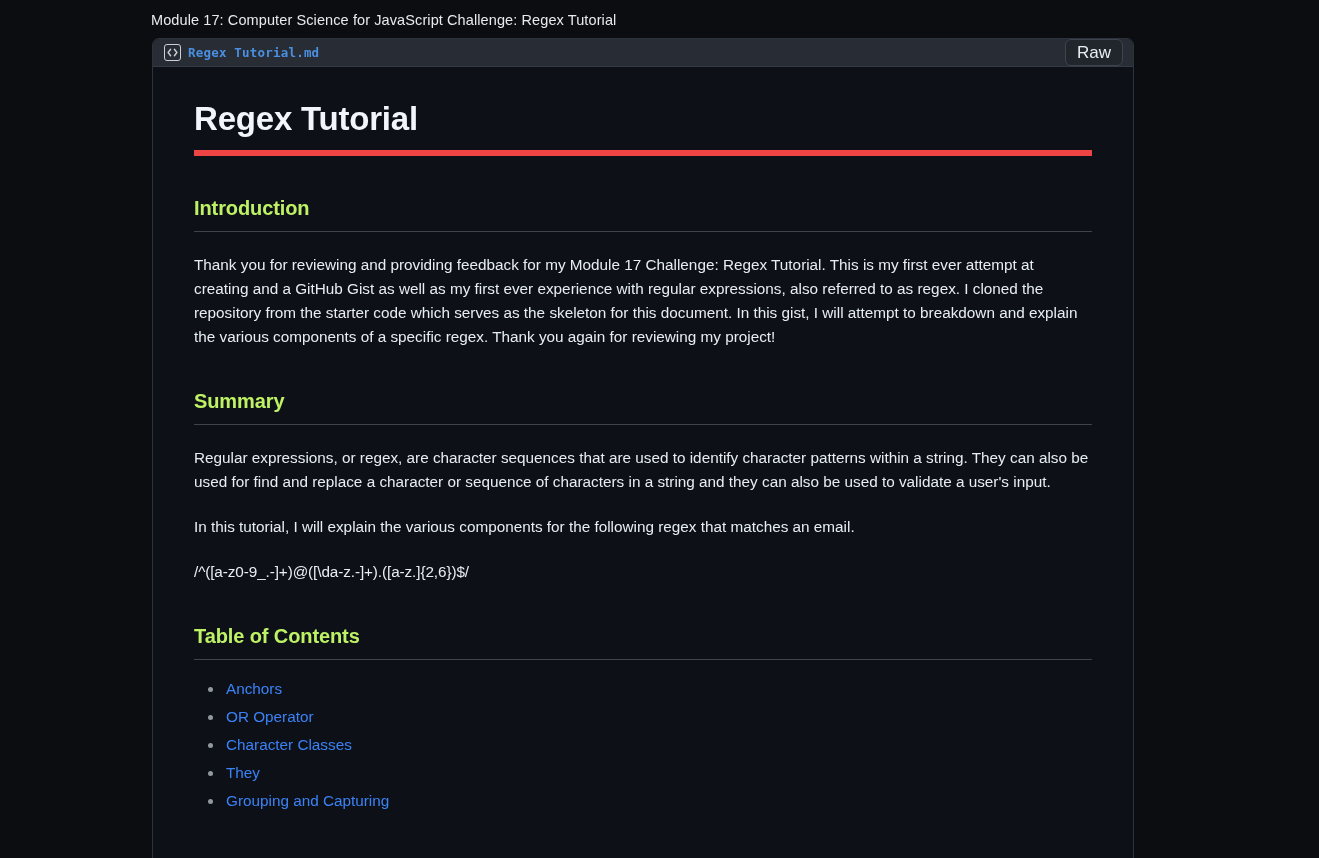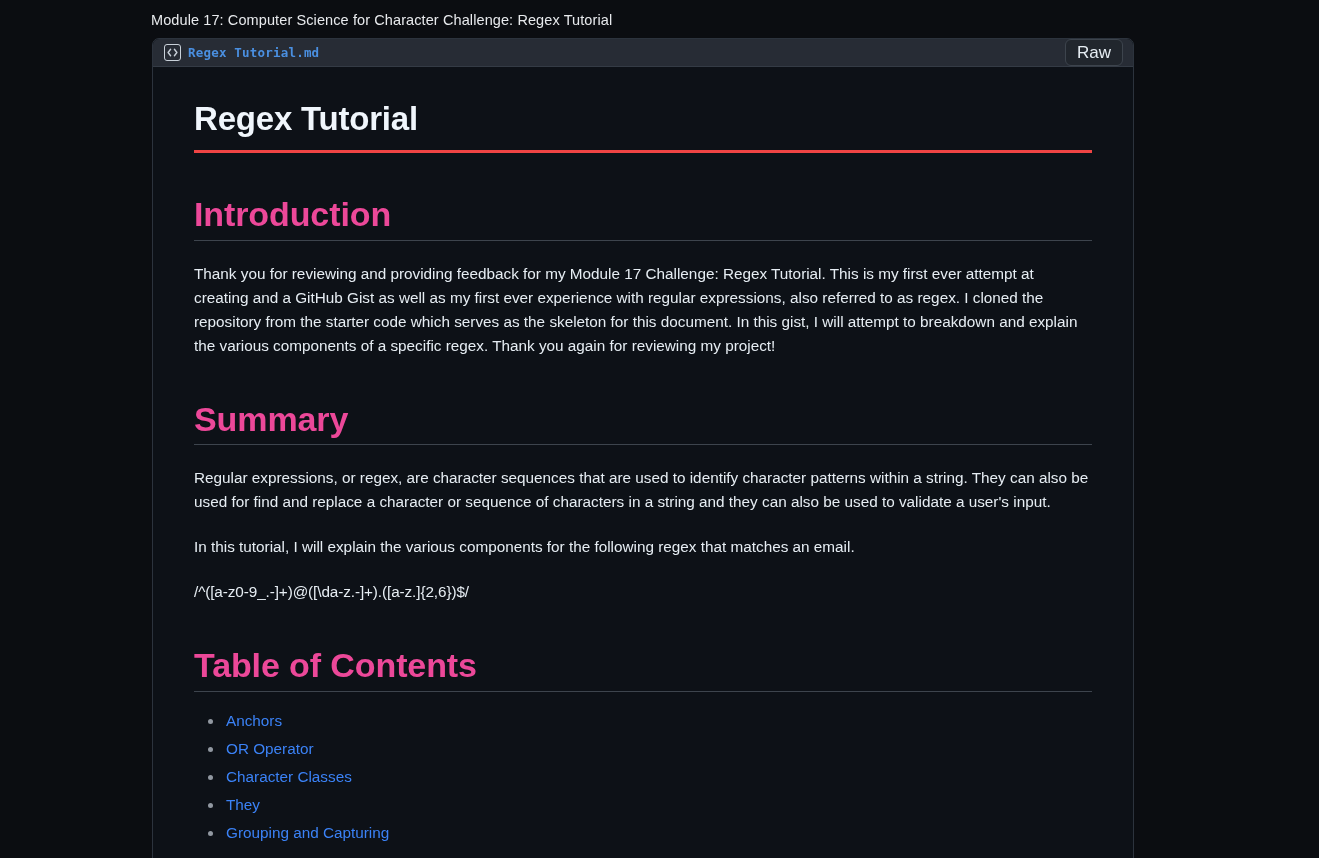--- a/index.html
+++ b/index.html
@@ -92,31 +92,31 @@
     padding: 31px 41px 40px 41px;
   }
 
   .md-h1 {
     margin: 0;
     font-size: 33px;
     line-height: 1.25;
     font-weight: bold;
     color: #f0f6fc;
     padding-bottom: 11px;
-    border-bottom: 3px solid #ef4444;
+    border-bottom: 6px solid #ef4444;
     letter-spacing: -0.2px;
   }
 
   .md-h2 {
     margin: 40px 0 0 0;
-    font-size: 34px;
+    font-size: 20px;
     line-height: 1.25;
     font-weight: bold;
-    color: #ec4899;
-    padding-bottom: 4px;
+    color: #bef264;
+    padding-bottom: 10px;
     border-bottom: 1px solid #3d444d;
     letter-spacing: -0.1px;
   }
 
   .md-p {
     margin: 21px 0 0 0;
     font-size: 15.3px;
     line-height: 24px;
     color: #e6edf3;
     max-width: 900px;
@@ -149,21 +149,21 @@
     background: #9198a1;
   }
   .md-list a {
     color: #3b82f6;
     text-decoration: none;
   }
 </style>
 </head>
 <body>
 
-<div id="page-title">Module 17: Computer Science for Character Challenge: Regex Tutorial</div>
+<div id="page-title">Module 17: Computer Science for JavaScript Challenge: Regex Tutorial</div>
 
 <div id="gist-card">
 
   <div id="gist-header">
     <span id="code-icon">
       <svg width="11" height="9" viewBox="0 0 11 9" fill="none" aria-hidden="true">
         <path d="M3.6 1.3 L1.1 4.5 L3.6 7.7" stroke="#c9d1d9" stroke-width="1.4" stroke-linecap="round" stroke-linejoin="round"></path>
         <path d="M7.4 1.3 L9.9 4.5 L7.4 7.7" stroke="#c9d1d9" stroke-width="1.4" stroke-linecap="round" stroke-linejoin="round"></path>
       </svg>
     </span>

